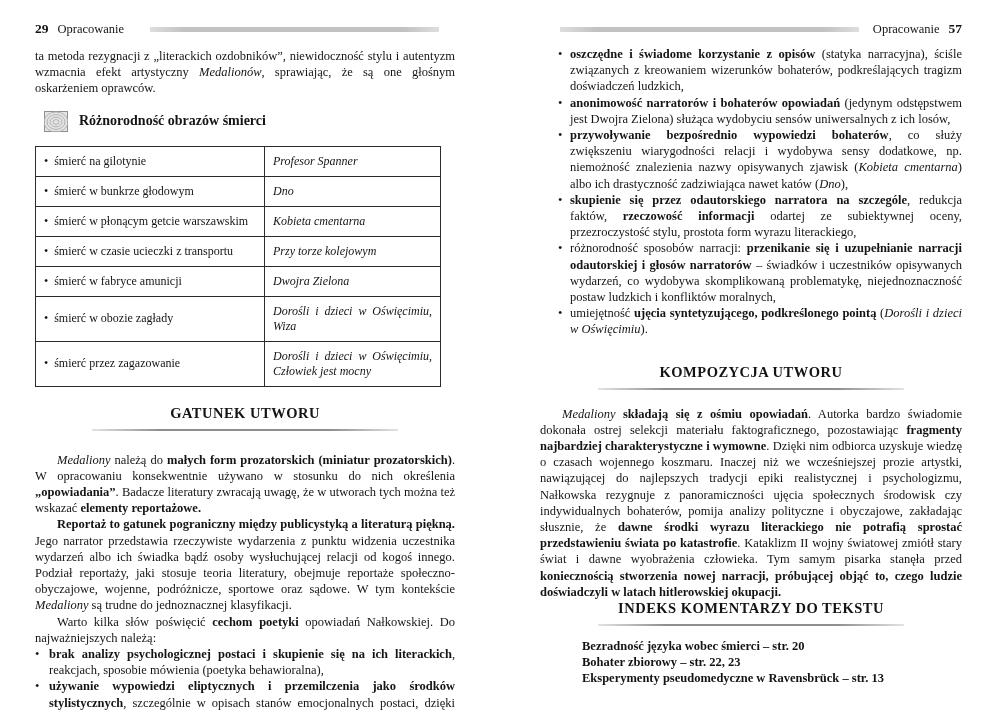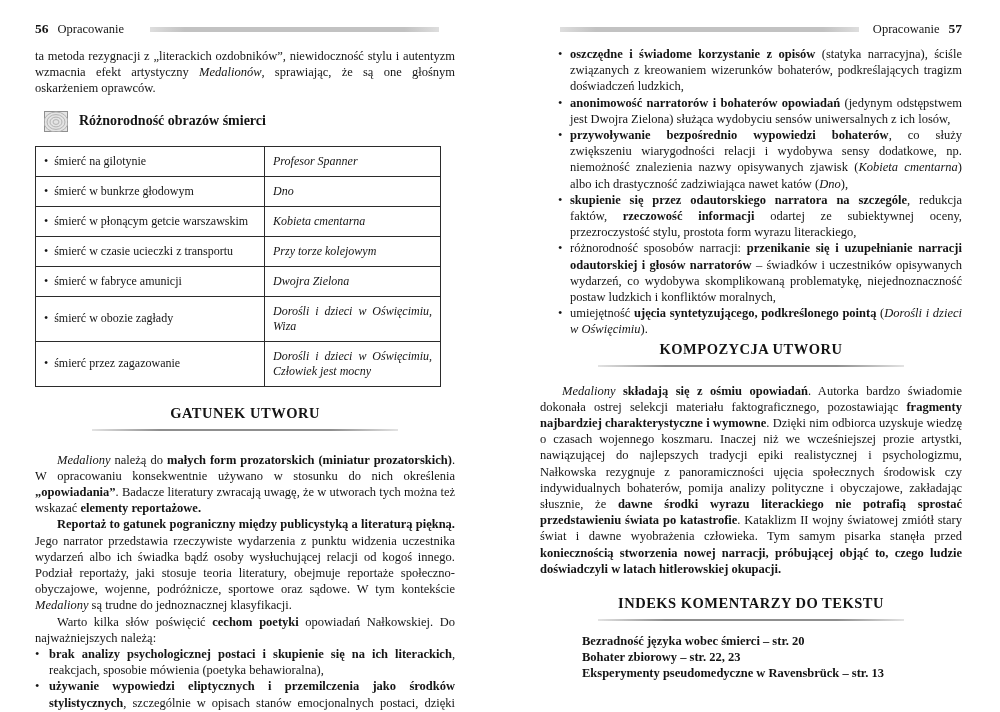--- a/index.html
+++ b/index.html
@@ -34,22 +34,22 @@
   
   .death-table{margin-top:13px;border-collapse:collapse;width:406px;table-layout:fixed;}
   .death-table td{border:1px solid #2b2b2b;padding:7px 8px;font-size:12px;line-height:15px;vertical-align:middle;}
   .cell-item{width:212px;}
   .cell-item .blt{margin-right:6px;}
   .cell-work{font-style:italic;text-align:justify;margin-left:24px;}
 
   
   .section-head{text-align:center;}
   .section-head.gatunek{margin-top:18px;}
-  .section-head.kompozycja{margin-top:3px;}
-  .section-head.indeks{margin-top:18px;}
+  .section-head.kompozycja{margin-top:26px;}
+  .section-head.indeks{}
   .section-title{font-weight:bold;font-size:14.5px;letter-spacing:.5px;}
   .section-rule{height:2px;width:306px;margin:7px auto 0;
                 background:linear-gradient(to right,#e3e3e3,#8f8f8f 22%,#8f8f8f 78%,#e3e3e3);}
   .para-first{margin-top:21px;}
 
   
   .bullet-list{margin-top:0;}
   .page-right .bullet-list{margin-top:10px;}
   .bullet-row{display:flex;margin:0;}
   .bullet-glyph{flex:none;width:14px;font-size:12.5px;line-height:16.2px;}
@@ -61,21 +61,21 @@
   .index-list{margin-top:12px;padding-left:42px;}
   .index-entry{font-size:12.5px;line-height:16px;font-weight:bold;}
 </style>
 </head>
 <body>
 
 <div class="spread">
 
   <section class="page page-left">
     <header class="page-head">
-      <span class="pagenum">56</span>
+      <span class="pagenum">29</span>
       <span class="runhead">Opracowanie</span>
       <span class="head-bar"></span>
     </header>
 
     <p class="body-text intro"><span>ta metoda rezygnacji z „literackich ozdobników”, niewidoczność stylu i autentyzm wzmacnia efekt artystyczny </span><span class="ri">Medalionów</span><span>, sprawiając, że są one głośnym oskarżeniem oprawców.</span></p>
 
     <div class="icon-heading">
       <svg class="fp-icon" width="24" height="21" viewBox="0 0 24 21">
         <rect x="0.5" y="0.5" width="23" height="20" fill="#e4e4e4" stroke="#8f8f8f"></rect>
         <g fill="none" stroke="#b2b2b2" stroke-width="1">

